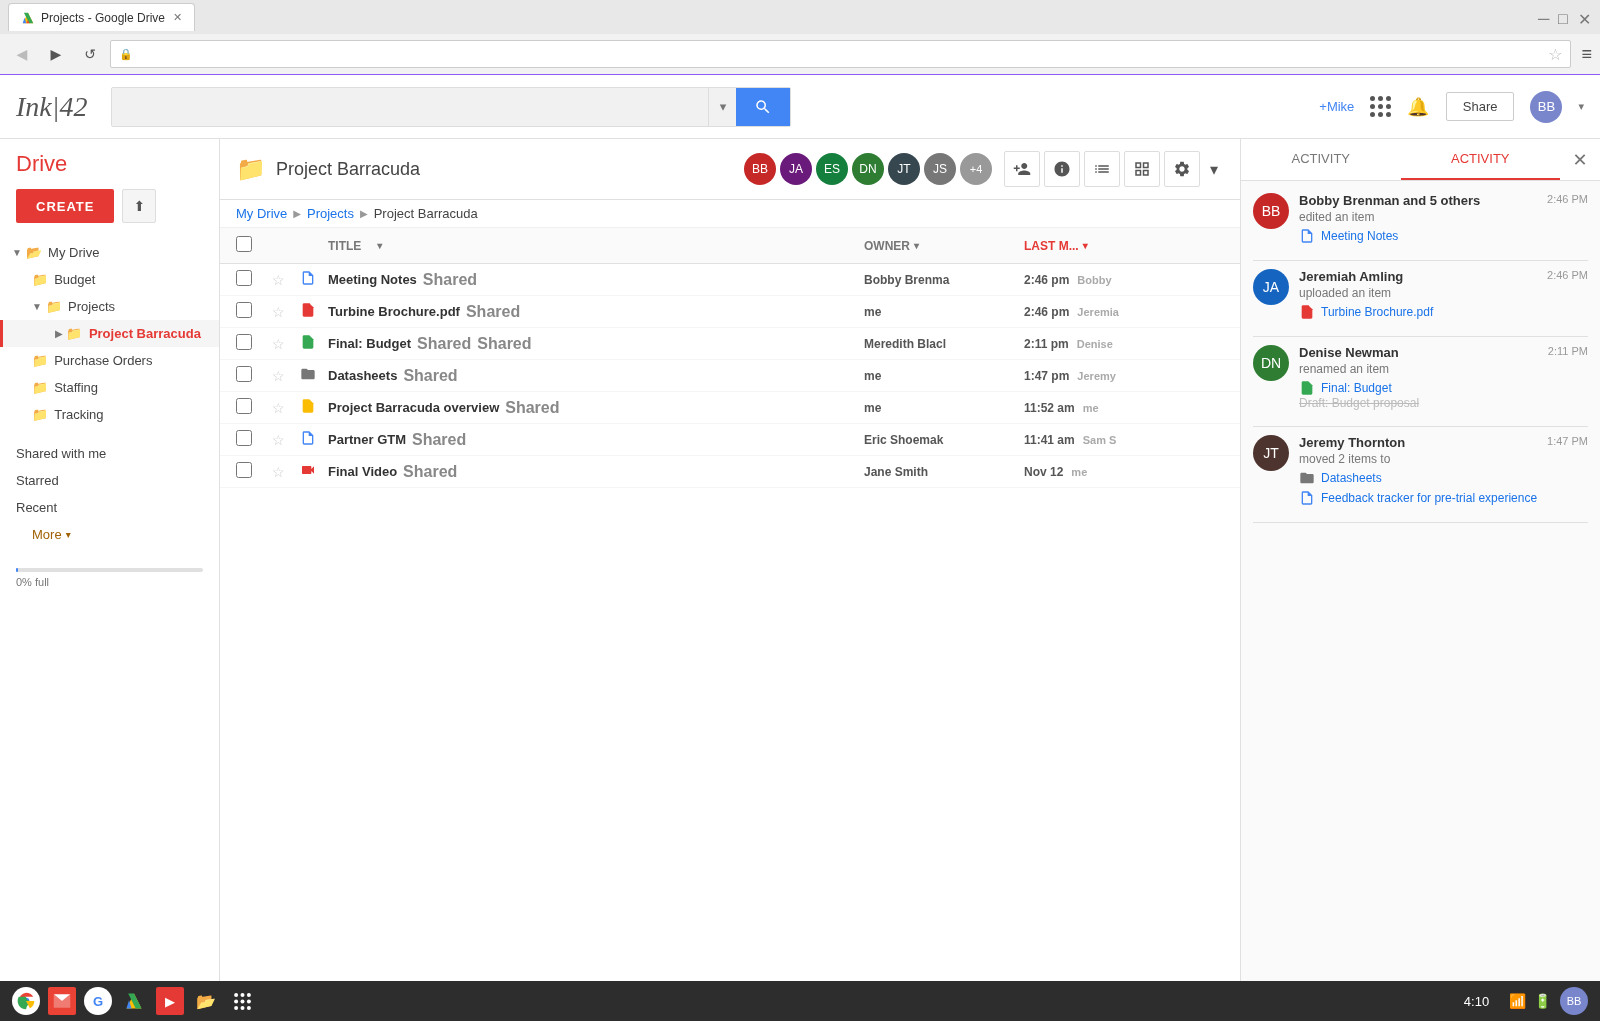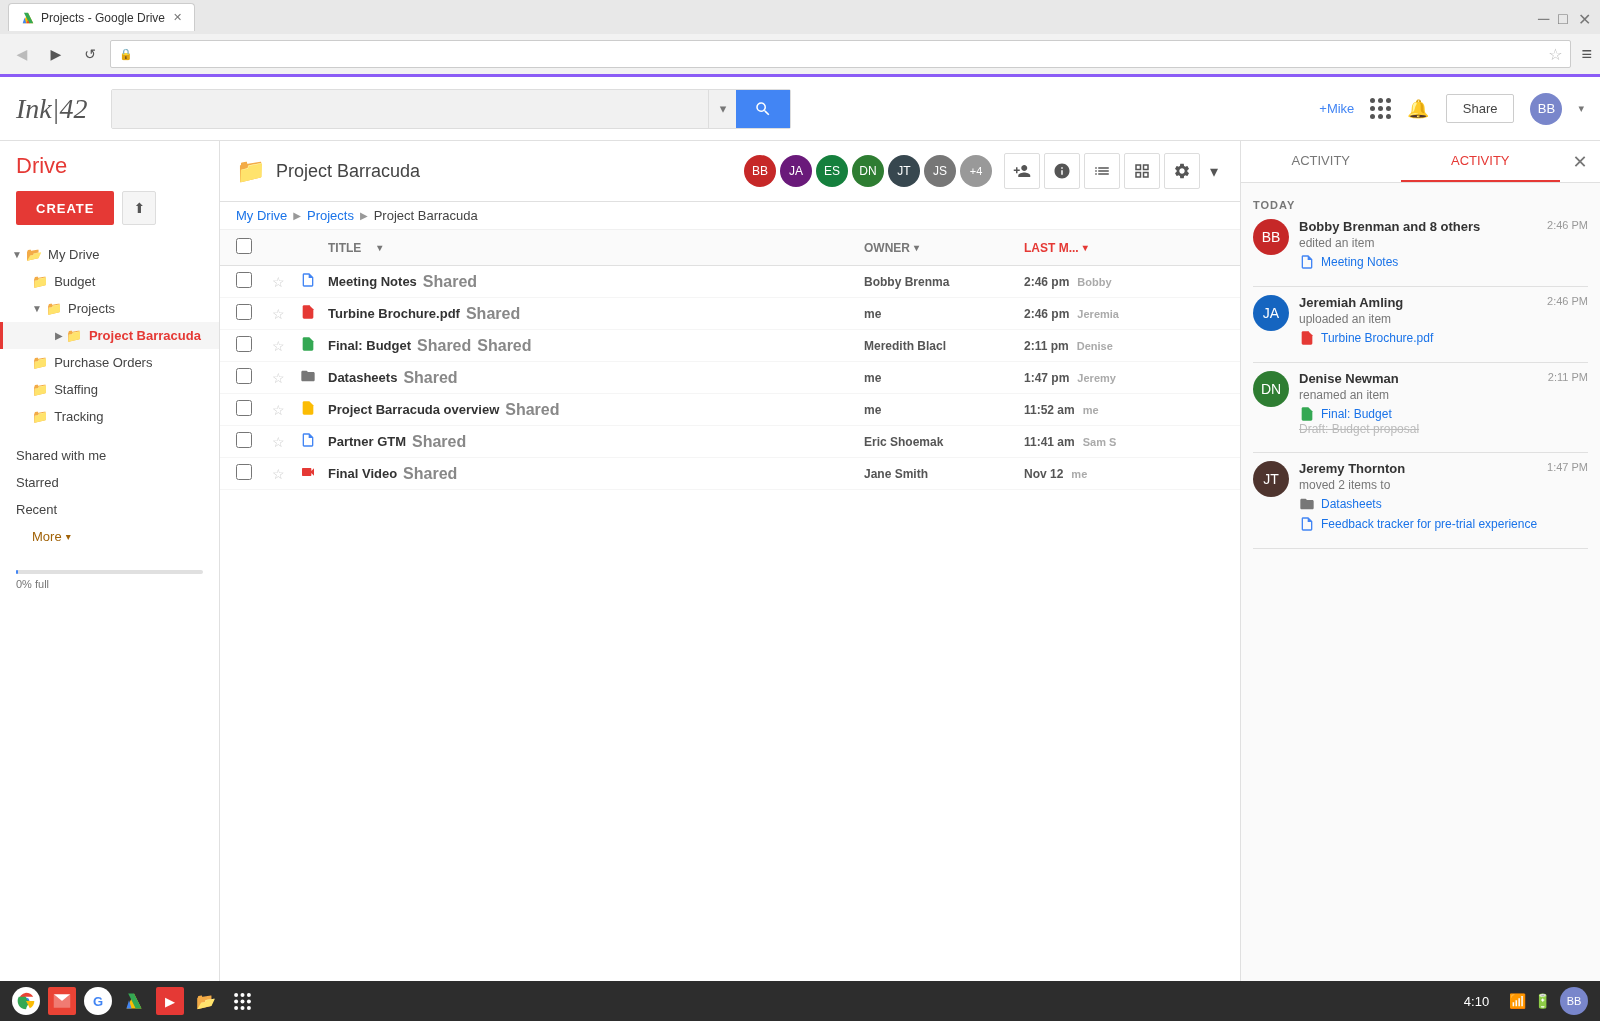--- a/index.html
+++ b/index.html
@@ -1,19 +1,19 @@
 <!DOCTYPE html>
 <html><head>
   <meta charset="utf-8">
   <style>
     * { margin: 0; padding: 0; box-sizing: border-box; }
     body { font-family: Arial, sans-serif; font-size: 13px; background: #fff; overflow: hidden; width: 1600px; height: 1021px; }
 
     
-    .browser-chrome { background: #0f766e; border-bottom: 3px solid #8b5cf6; }
+    .browser-chrome { background: #0f766e; border-bottom: 1px solid #8b5cf6; }
     .browser-titlebar { display: flex; align-items: center; height: 34px; padding: 0 8px; background: #e8e8e8; }
     .browser-tab { display: flex; align-items: center; background: #fff; border-radius: 4px 4px 0 0; padding: 0 12px; height: 28px; font-size: 12px; color: #333; margin-right: 4px; border: 1px solid #ccc; border-bottom: none; }
     .browser-tab .tab-close { margin-left: 8px; color: #777; cursor: pointer; font-size: 11px; }
     .browser-tab-inactive { background: transparent; border: none; color: #777; }
     .browser-window-controls { margin-left: auto; display: flex; gap: 6px; }
     .browser-window-controls span { width: 14px; height: 14px; display: inline-block; }
     .browser-addressbar { display: flex; align-items: center; height: 40px; padding: 0 8px; background: #f2f2f2; gap: 6px; }
     .browser-nav-btn { width: 28px; height: 28px; border-radius: 50%; border: none; background: transparent; cursor: pointer; font-size: 14px; color: #555; display: flex; align-items: center; justify-content: center; }
     .browser-nav-btn:disabled { color: #bbb; cursor: default; }
     .browser-url-bar { flex: 1; display: flex; align-items: center; background: #fff; border: 1px solid #ccc; border-radius: 2px; padding: 0 8px; height: 28px; font-size: 12px; color: #333; }
@@ -475,28 +475,27 @@
     </div>
   </div>
 
   <div class="right-panel">
     <div class="right-panel-tabs">
       <div class="panel-tab">ACTIVITY</div>
       <div class="panel-tab active">ACTIVITY</div>
       <div class="panel-close">✕</div>
     </div>
     <div class="panel-content">
-      <div class="activity-section-label">TODAY</div>
       <div id="activity-list">
           <div>
     <div class="activity-item">
       <div class="activity-avatar" style="background:#c62828;">BB</div>
       <div class="activity-body">
         <div class="activity-header">
-          <span class="activity-user">Bobby Brenman and 8 others</span>
+          <span class="activity-user">Bobby Brenman and 5 others</span>
           <span class="activity-time">2:46 PM</span>
         </div>
         <div class="activity-action">edited an item</div>
         <div class="activity-file">
                   <svg width="16" height="16" viewBox="0 0 24 24">
                     <path d="M14 2H6c-1.1 0-2 .9-2 2v16c0 1.1.9 2 2 2h12c1.1 0 2-.9 2-2V8l-6-6zm4 18H6V4h7v5h5v11z" fill="#4285f4"></path>
                   </svg>
                   <span>Meeting Notes</span>
                 </div>
 

